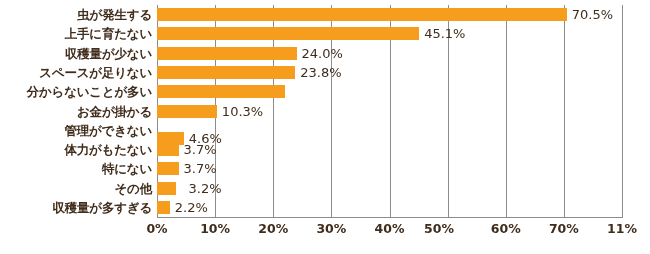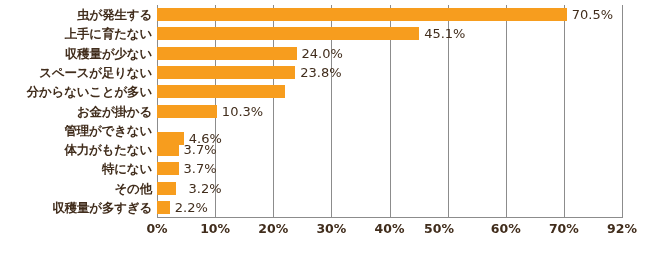--- a/index.html
+++ b/index.html
@@ -194,16 +194,16 @@
 
   <div id="x-axis-ticks">
       <div class="tick-label" style="left: 0px;">0%</div>
       <div class="tick-label" style="left: 58.125px; text-align: center;">10%</div>
       <div class="tick-label" style="left: 116.25px;">20%</div>
       <div class="tick-label" style="left: 174.375px;">30%</div>
       <div class="tick-label" style="left: 232.5px;">40%</div>
       <div class="tick-label" style="left: 282px;">50%</div>
       <div class="tick-label" style="left: 348.75px;">60%</div>
       <div class="tick-label" style="left: 406.875px;">70%</div>
-      <div class="tick-label" style="left: 465px;">92%</div>
+      <div class="tick-label" style="left: 465px;">11%</div>
     </div>
 
 </div>
 
 </body></html>

